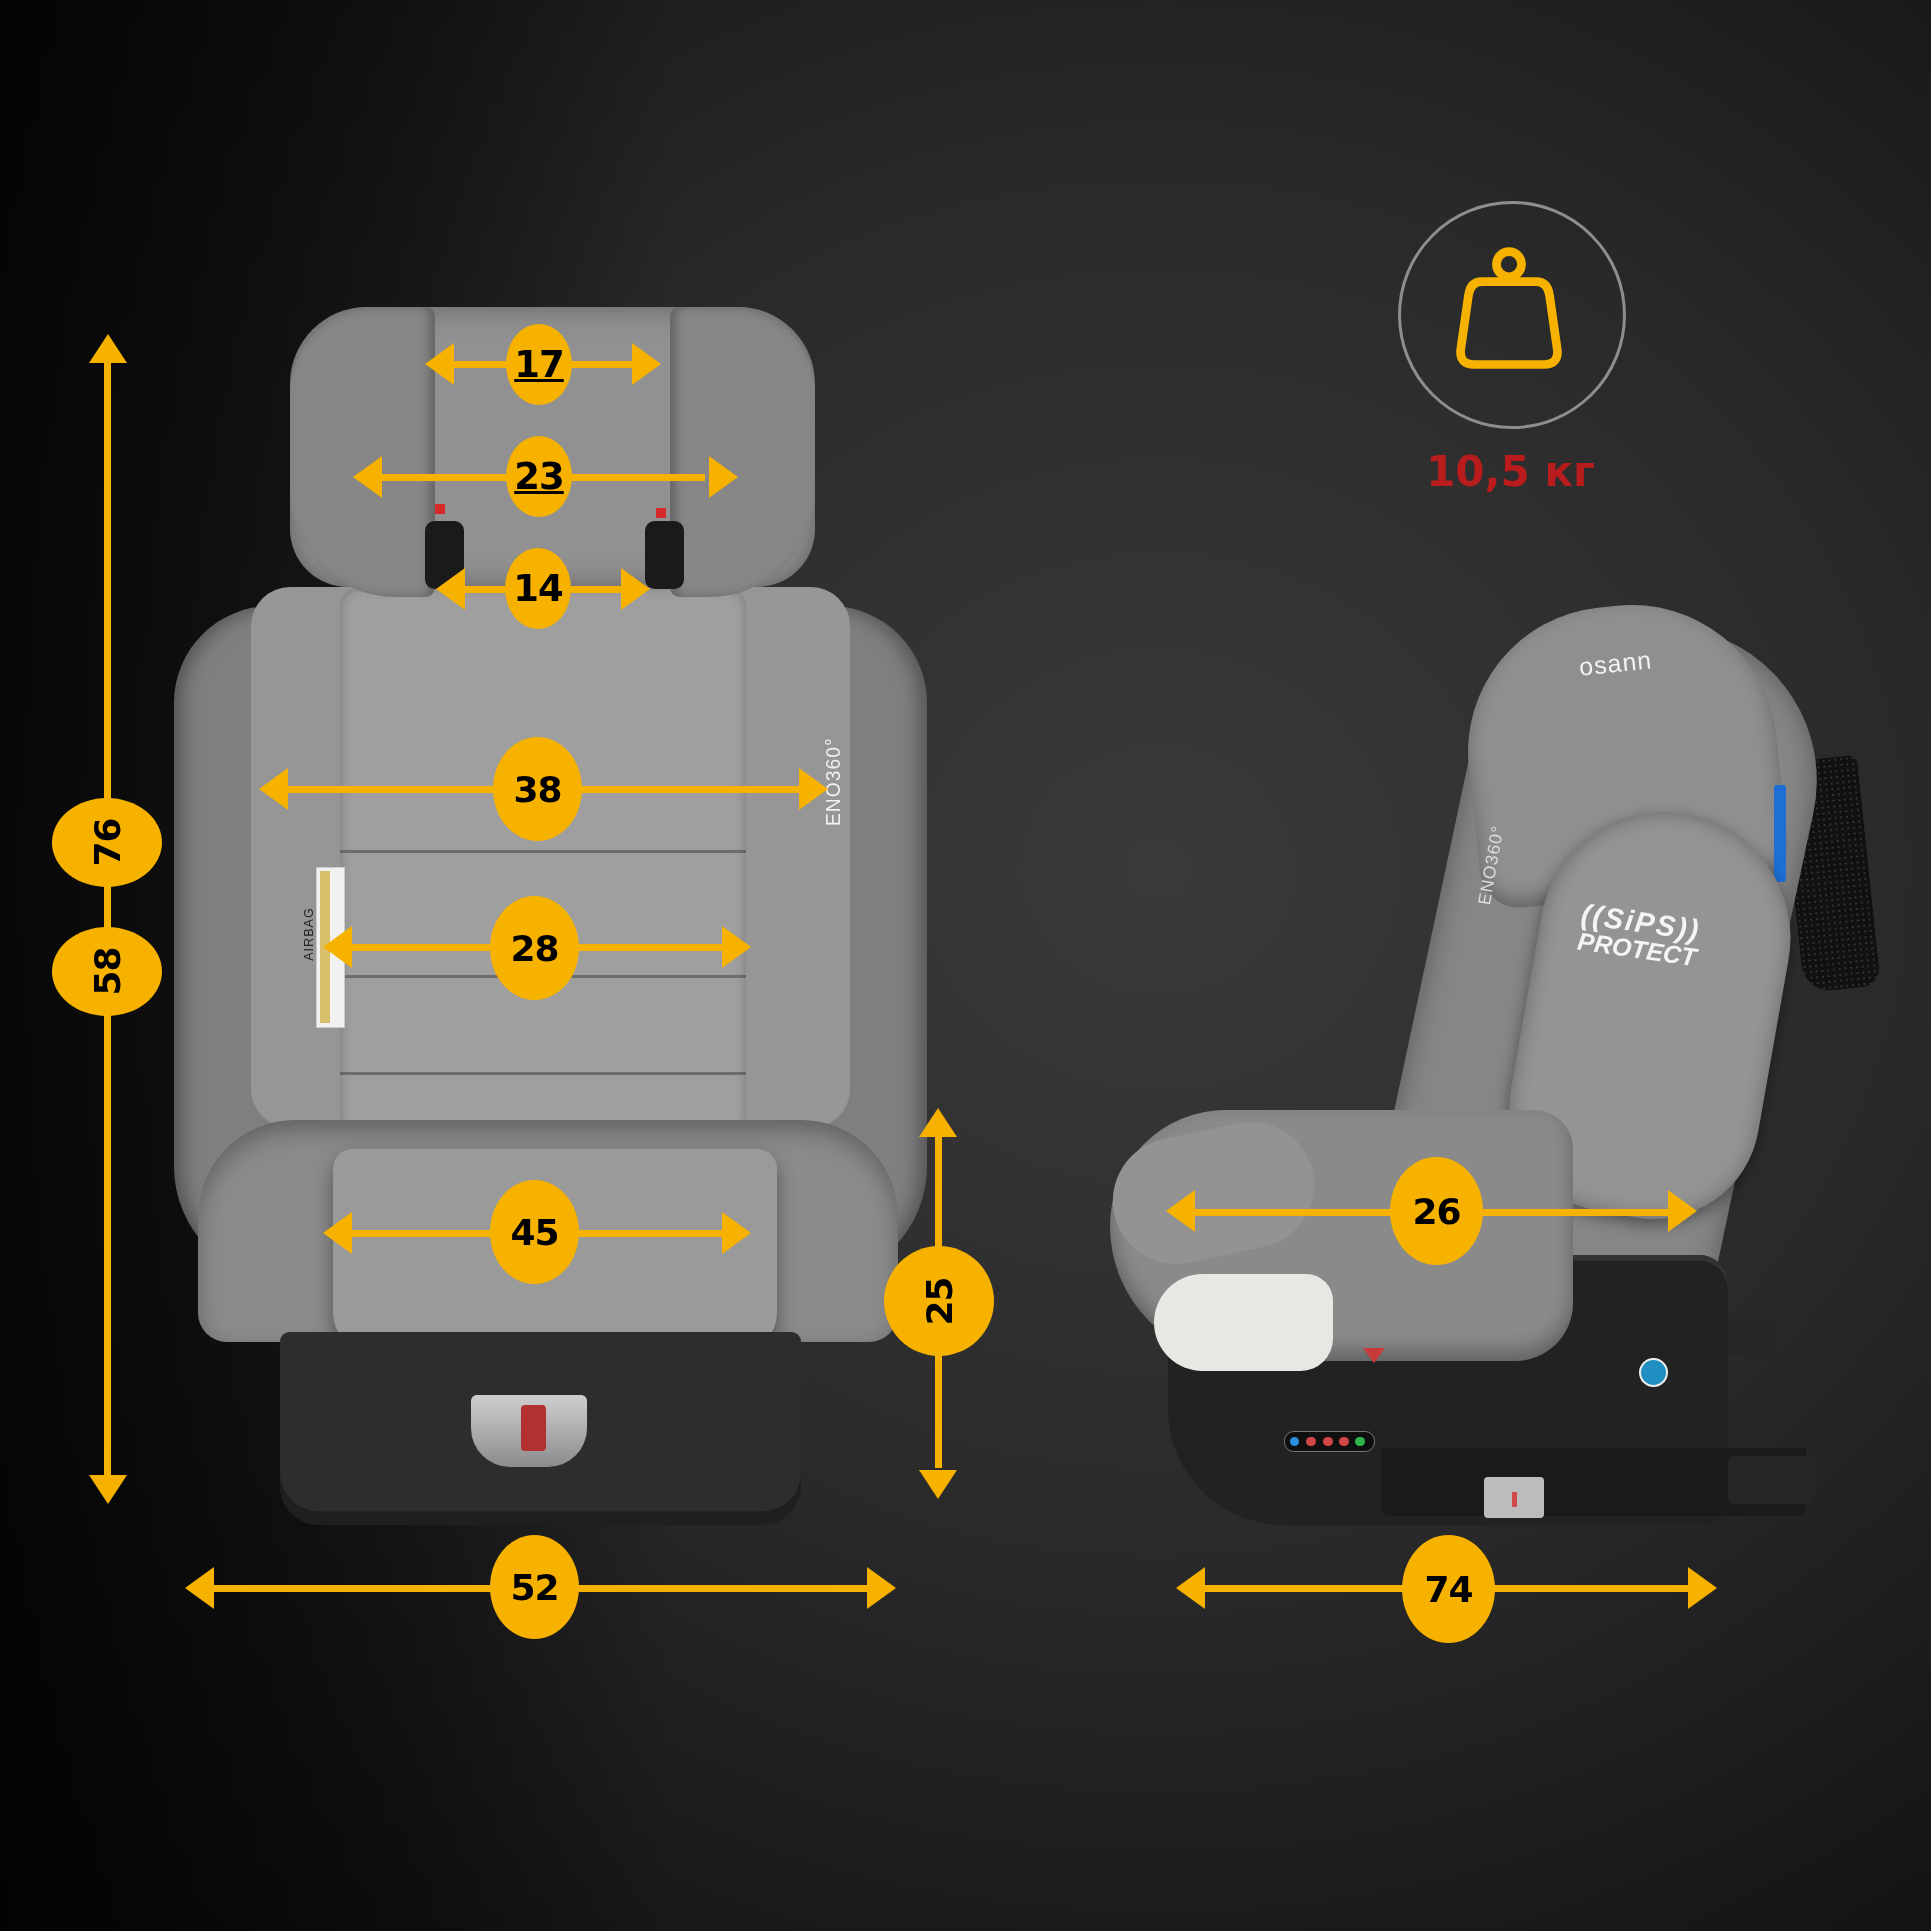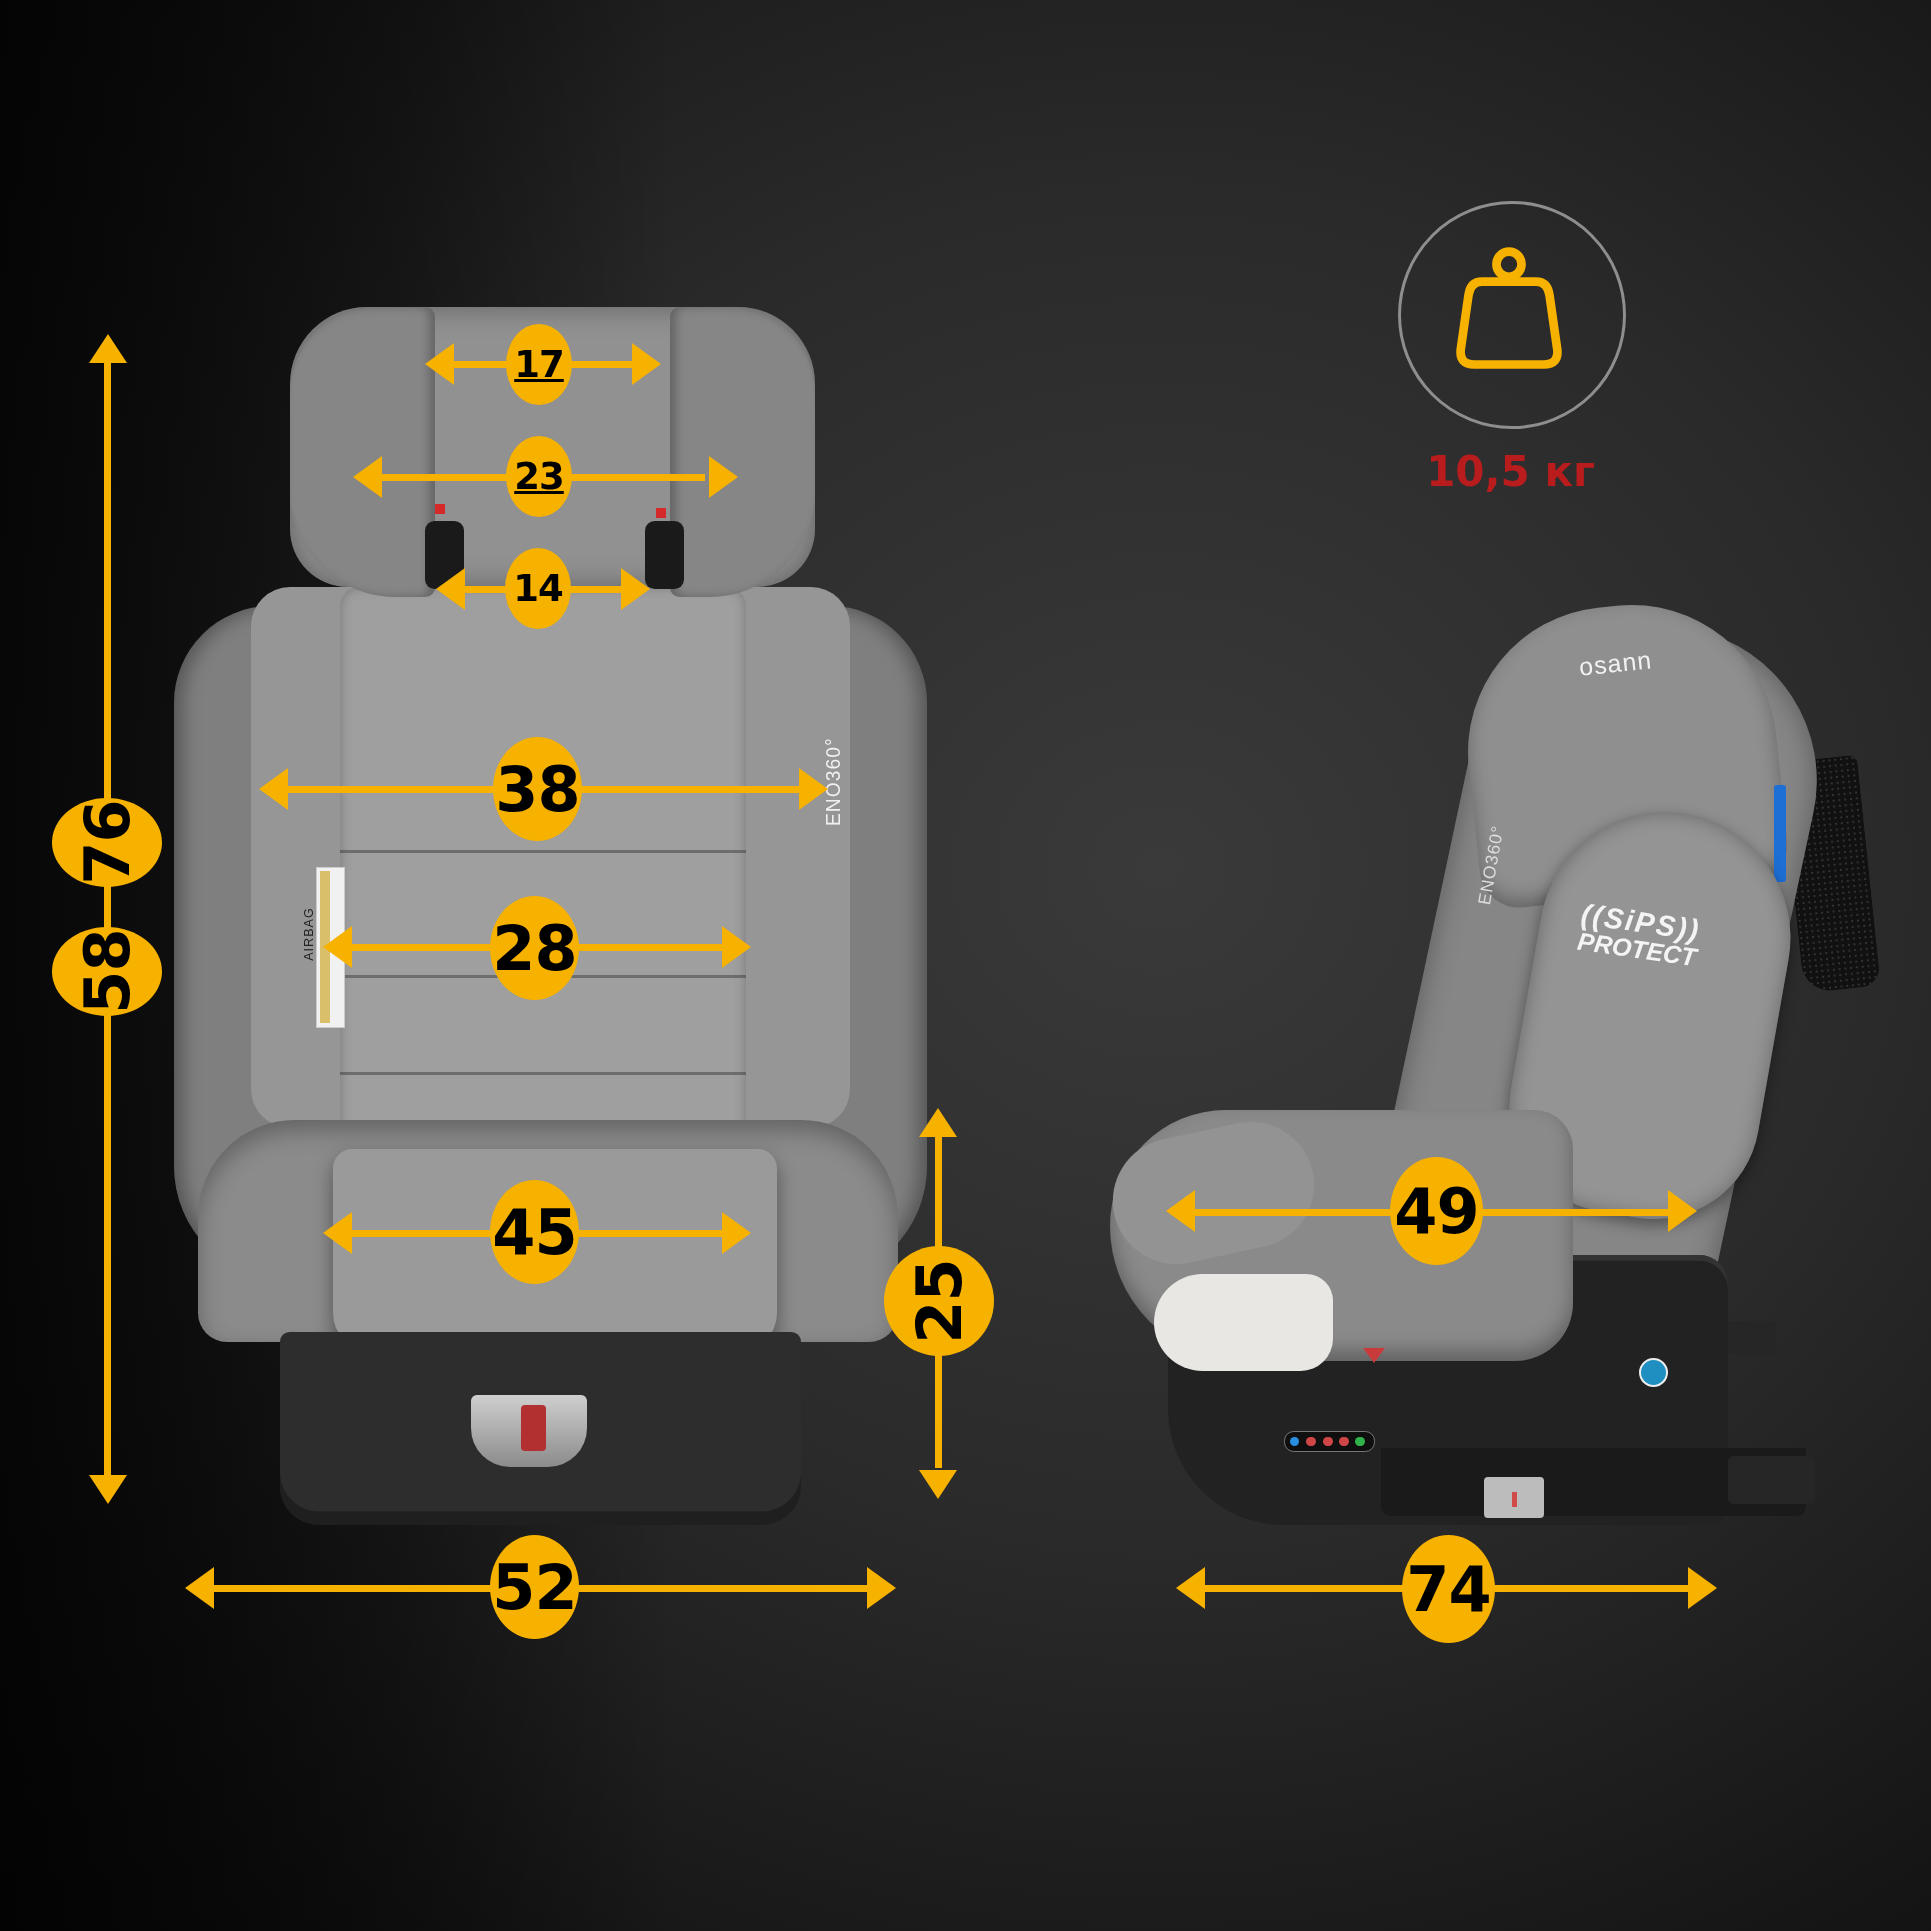--- a/index.html
+++ b/index.html
@@ -66,21 +66,21 @@
   
   .hline { position:absolute; height:6.8px; background:#f7b200; }
   .vline { position:absolute; width:6.8px; background:#f7b200; }
   .ah-l { position:absolute; width:0; height:0; border-top:21px solid transparent; border-bottom:21px solid transparent; border-right:29px solid #f7b200; }
   .ah-r { position:absolute; width:0; height:0; border-top:21px solid transparent; border-bottom:21px solid transparent; border-left:29px solid #f7b200; }
   .ah-u { position:absolute; width:0; height:0; border-left:19.3px solid transparent; border-right:19.3px solid transparent; border-bottom:29px solid #f7b200; }
   .ah-d { position:absolute; width:0; height:0; border-left:19.3px solid transparent; border-right:19.3px solid transparent; border-top:29px solid #f7b200; }
   .badge { position:absolute; background:#f7b200; border-radius:50%; display:flex; align-items:center; justify-content:center;
      color:#000; font-weight:bold; font-family:"DejaVu Sans", sans-serif; letter-spacing:-1px; }
   .badge.s { width:66px; height:81px; font-size:37px; }
-  .badge.m { width:89px; height:104px; font-size:62px; }
+  .badge.m { width:89px; height:104px; font-size:36px; }
   .badge.vert span { transform: rotate(-90deg); display:inline-block; }
 
   
   .weight-ring { left:1398px; top:201px; width:222px; height:222px; border-radius:50%; border:3.9px solid #8e8e8e; }
   .weight-text { left:1419px; top:447px; width:183px; text-align:center; color:#b91c1c; font-size:42px; font-weight:bold; font-family:"DejaVu Sans", sans-serif; }
 </style>
 </head>
 <body>
 
 <div class="abs vignette-left"></div>
@@ -226,21 +226,21 @@
   <div class="badge m vert" style="left:52px;top:927px;width:110px;height:89px;">
       <span>58</span>
     </div>
 </div>
 
 <div>
   <div class="hline" style="left:1188px;top:1209px;width:492px;"></div>
   <div class="ah-l" style="left:1166px;top:1190px;"></div>
   <div class="ah-r" style="left:1668px;top:1190px;"></div>
   <div class="badge m" style="left:1390px;top:1157px;width:93px;height:108px;">
-      <span>49</span>
+      <span>26</span>
     </div>
 </div>
 
 <div>
   <div class="hline" style="left:1195px;top:1585px;width:502px;"></div>
   <div class="ah-l" style="left:1176px;top:1567px;"></div>
   <div class="ah-r" style="left:1688px;top:1567px;"></div>
   <div class="badge m" style="left:1402px;top:1535px;width:93px;height:108px;">
       <span>74</span>
     </div>

